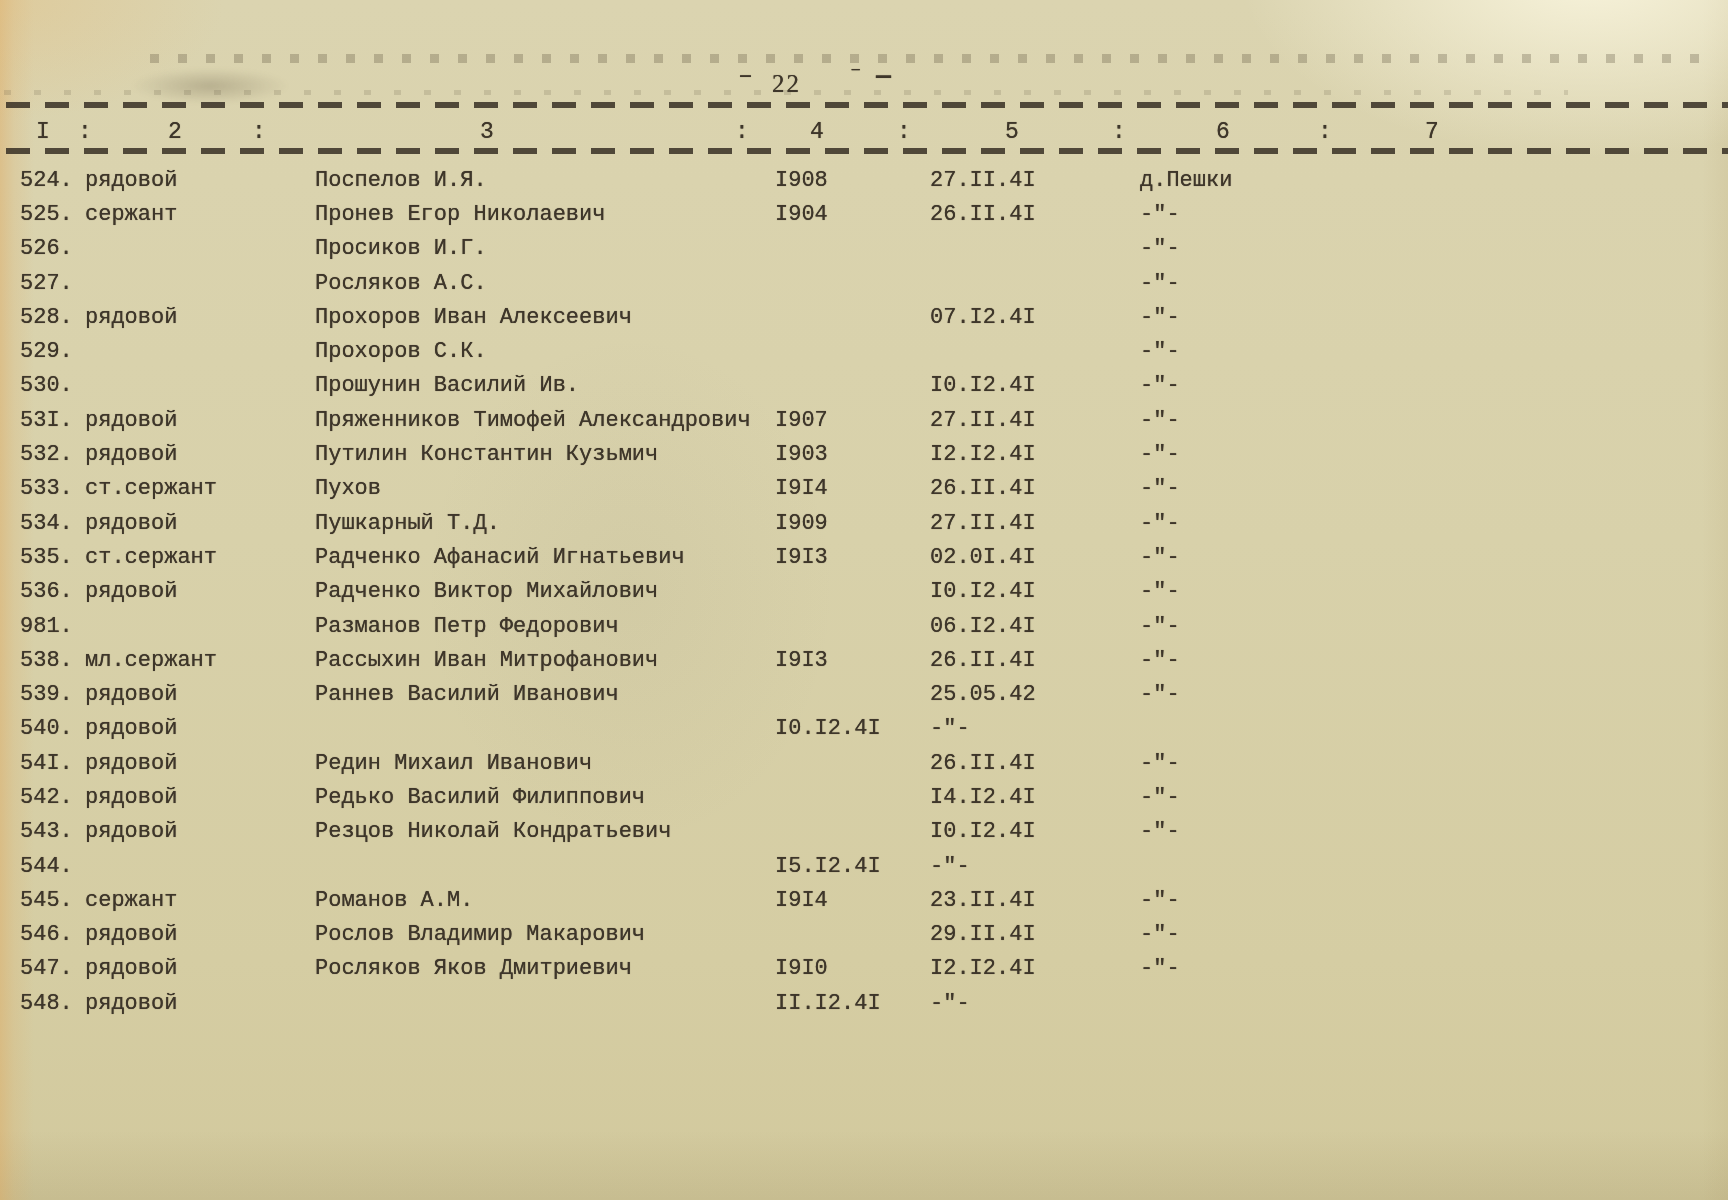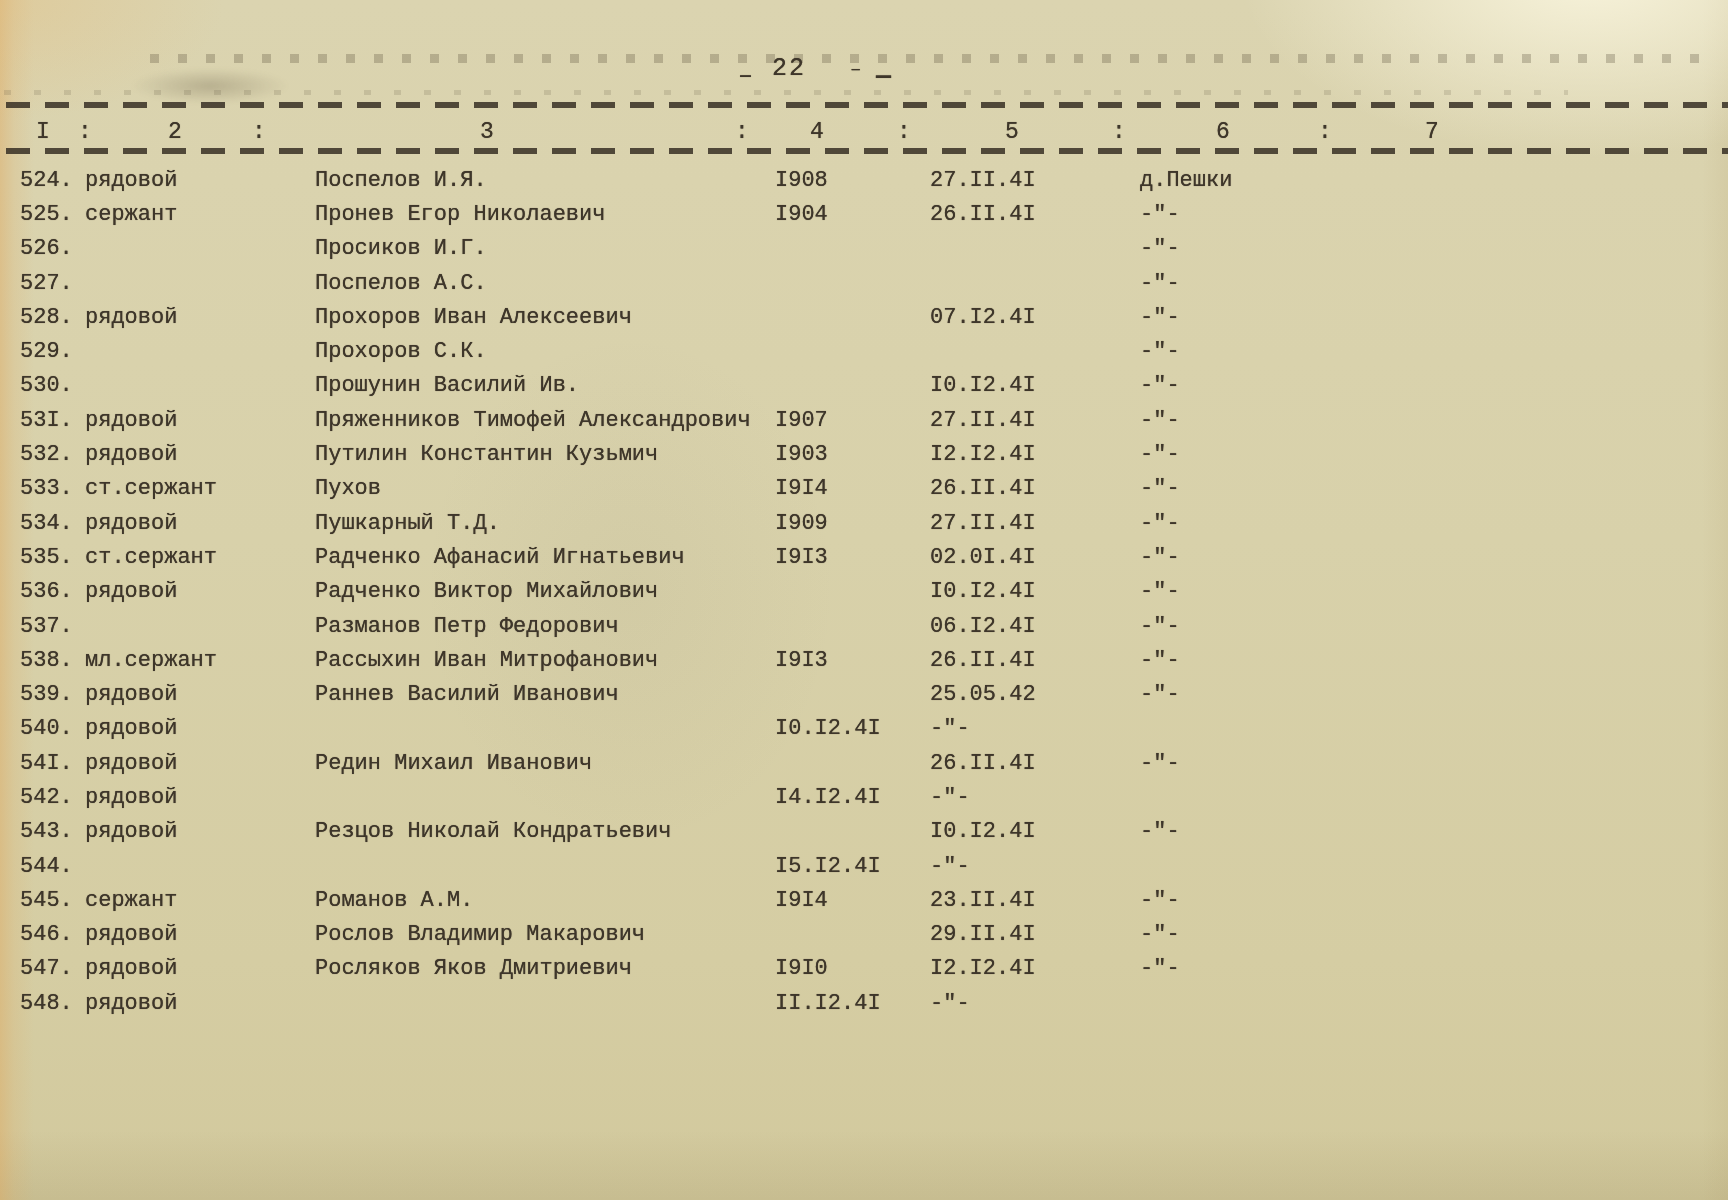--- a/index.html
+++ b/index.html
@@ -28,21 +28,21 @@
   
   .faint-line{position:absolute;pointer-events:none;}
   .f1{top:54px;left:150px;right:18px;height:9px;opacity:.5;filter:blur(.4px);
       background:repeating-linear-gradient(90deg, rgba(80,70,50,.55) 0 9px, rgba(80,70,50,0) 9px 28px);}
   .f2{top:90px;left:4px;right:160px;height:5px;opacity:.35;filter:blur(.3px);
       background:repeating-linear-gradient(90deg, rgba(80,70,50,.45) 0 7px, rgba(80,70,50,0) 7px 30px);}
   
   .pagehead{position:absolute;top:52px;left:0;width:100%;height:40px;font-size:25px;}
   .pagehead span{position:absolute;text-shadow:0 0 .7px rgba(62,54,42,.9);}
   .pn-d1{left:738px;top:10px;}
-  .pn-num{left:772px;top:2px;letter-spacing:2px;}
+  .pn-num{left:772px;top:18px;letter-spacing:2px;font-family:Liberation Serif, serif;}
   .pn-d2{left:850px;top:6px;font-size:19px;}
   .pn-d3{left:876px;top:10px;font-weight:bold;}
   
   .rule{position:absolute;left:6px;right:0;height:6px;filter:blur(.3px);
         background:repeating-linear-gradient(90deg, rgba(55,47,36,.85) 0 24px, rgba(55,47,36,0) 24px 39px);}
   .rule1{top:102px;}
   .rule2{top:148px;}
   
   .colhead{position:absolute;top:119px;left:0;width:100%;height:32px;font-size:23px;}
   .colhead span{position:absolute;text-shadow:0 0 .7px rgba(62,54,42,.9);}
@@ -124,21 +124,21 @@
         <span class="c rank"></span>
         <span class="c name">Просиков И.Г.</span>
         <span class="c year"></span>
         <span class="c date"></span>
         <span class="c place">-"-</span>
       </div>
 
       <div class="row">
         <span class="c num">527.</span>
         <span class="c rank"></span>
-        <span class="c name">Поспелов А.С.</span>
+        <span class="c name">Росляков А.С.</span>
         <span class="c year"></span>
         <span class="c date"></span>
         <span class="c place">-"-</span>
       </div>
 
       <div class="row">
         <span class="c num">528.</span>
         <span class="c rank">рядовой</span>
         <span class="c name">Прохоров Иван Алексеевич</span>
         <span class="c year"></span>
@@ -212,21 +212,21 @@
       <div class="row">
         <span class="c num">536.</span>
         <span class="c rank">рядовой</span>
         <span class="c name">Радченко Виктор Михайлович</span>
         <span class="c year"></span>
         <span class="c date">I0.I2.4I</span>
         <span class="c place">-"-</span>
       </div>
 
       <div class="row">
-        <span class="c num">537.</span>
+        <span class="c num">981.</span>
         <span class="c rank"></span>
         <span class="c name">Разманов Петр Федорович</span>
         <span class="c year"></span>
         <span class="c date">06.I2.4I</span>
         <span class="c place">-"-</span>
       </div>
 
       <div class="row">
         <span class="c num">538.</span>
         <span class="c rank">мл.сержант</span>
@@ -258,20 +258,21 @@
         <span class="c rank">рядовой</span>
         <span class="c name">Редин Михаил Иванович</span>
         <span class="c year"></span>
         <span class="c date">26.II.4I</span>
         <span class="c place">-"-</span>
       </div>
 
       <div class="row">
         <span class="c num">542.</span>
         <span class="c rank">рядовой</span>
+        <span class="c name">Редько Василий Филиппович</span>
         <span class="c year"></span>
         <span class="c date">I4.I2.4I</span>
         <span class="c place">-"-</span>
       </div>
 
       <div class="row">
         <span class="c num">543.</span>
         <span class="c rank">рядовой</span>
         <span class="c name">Резцов Николай Кондратьевич</span>
         <span class="c year"></span>

